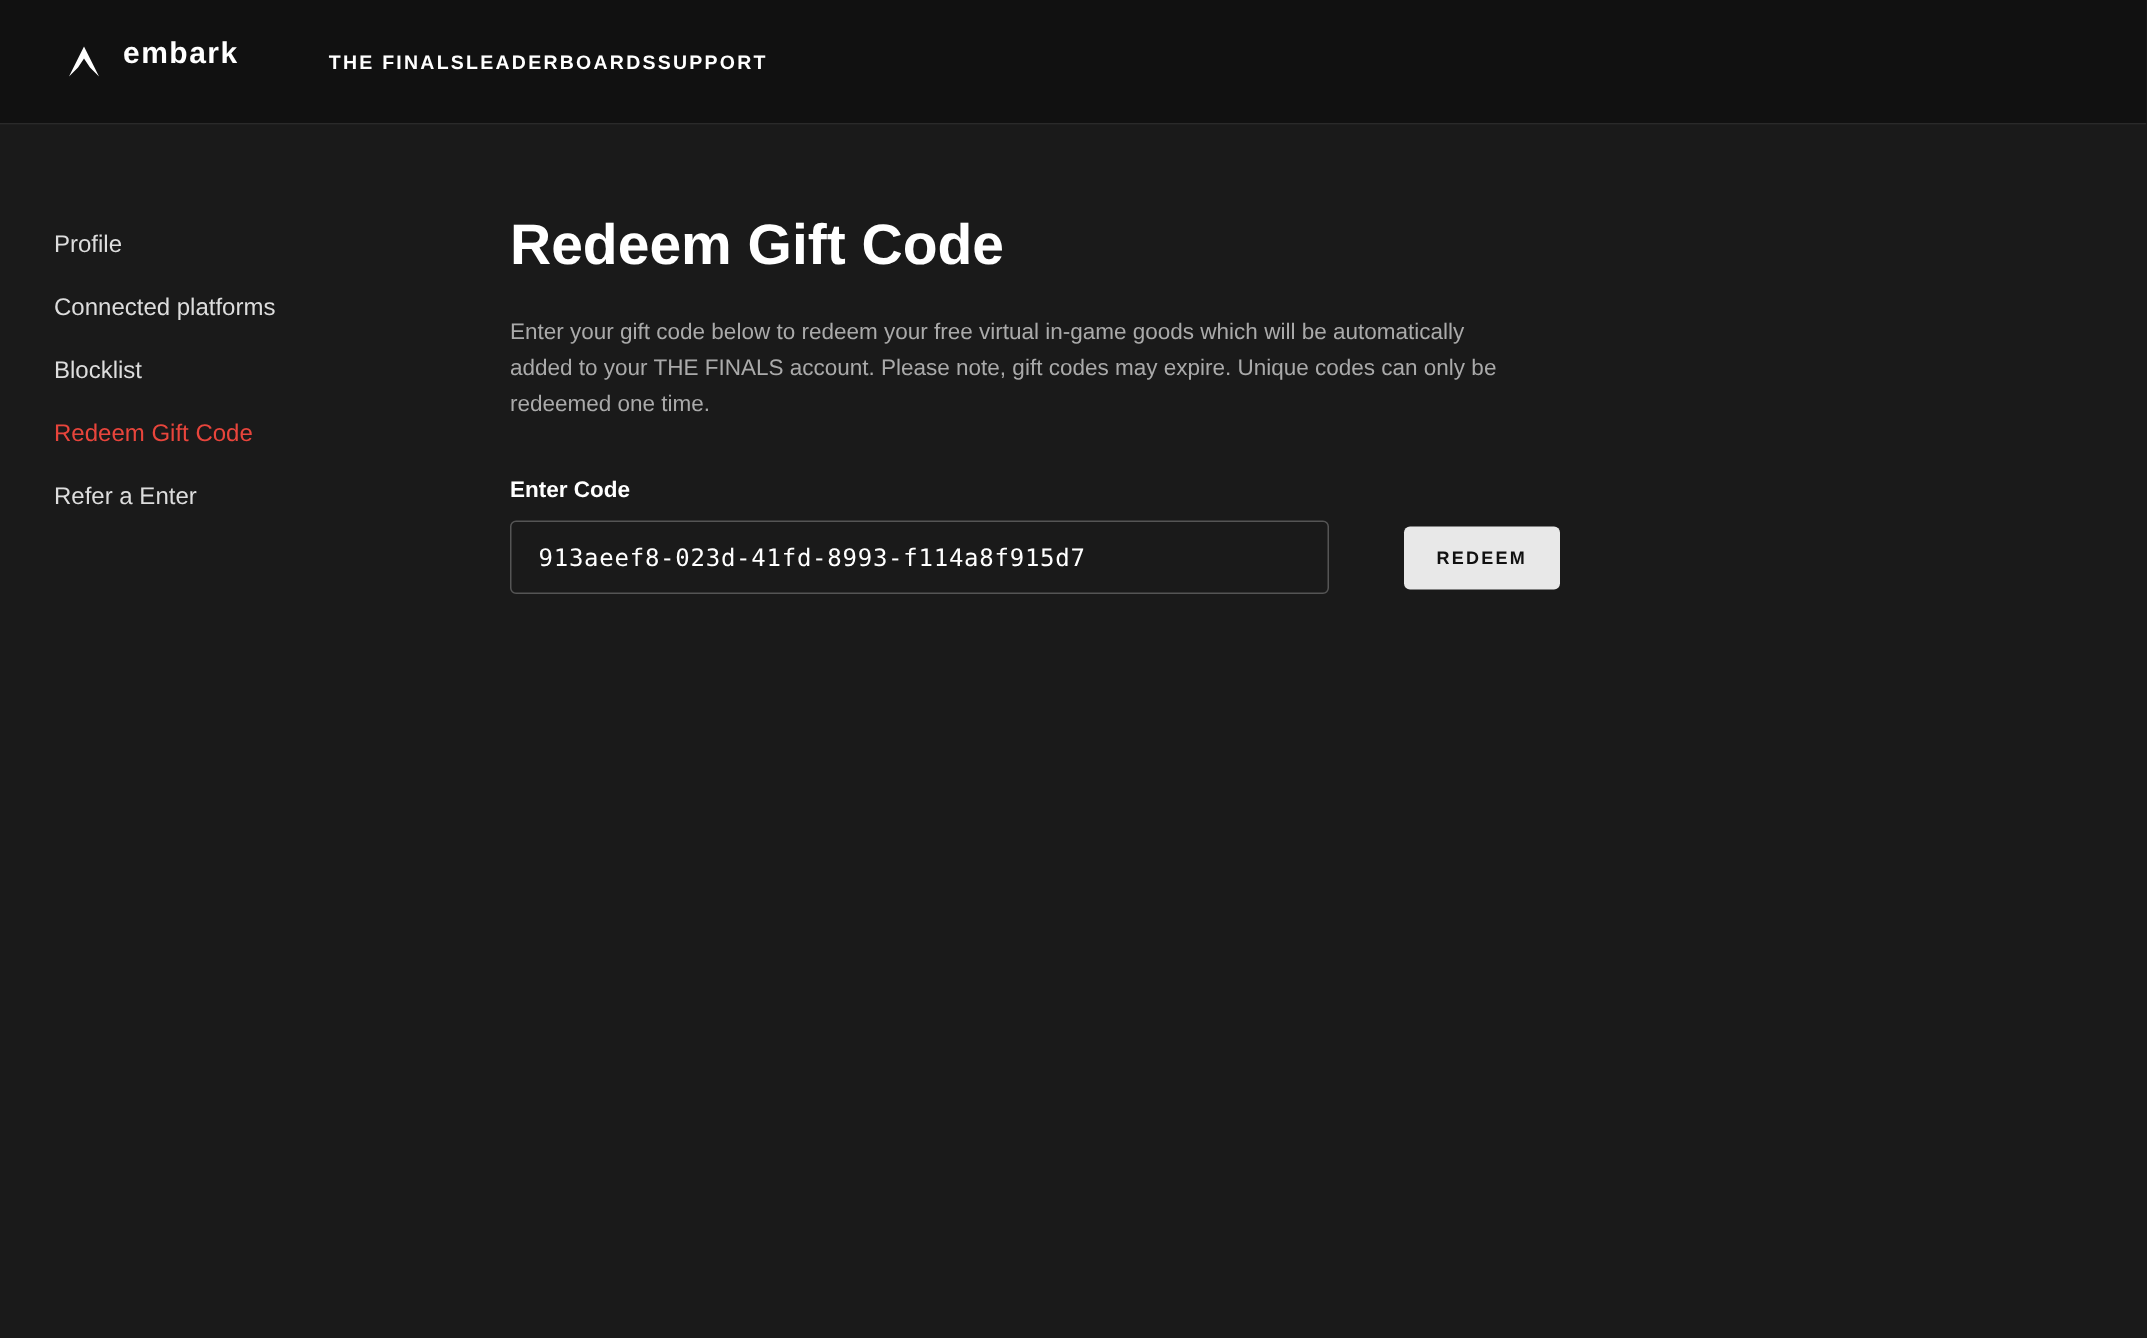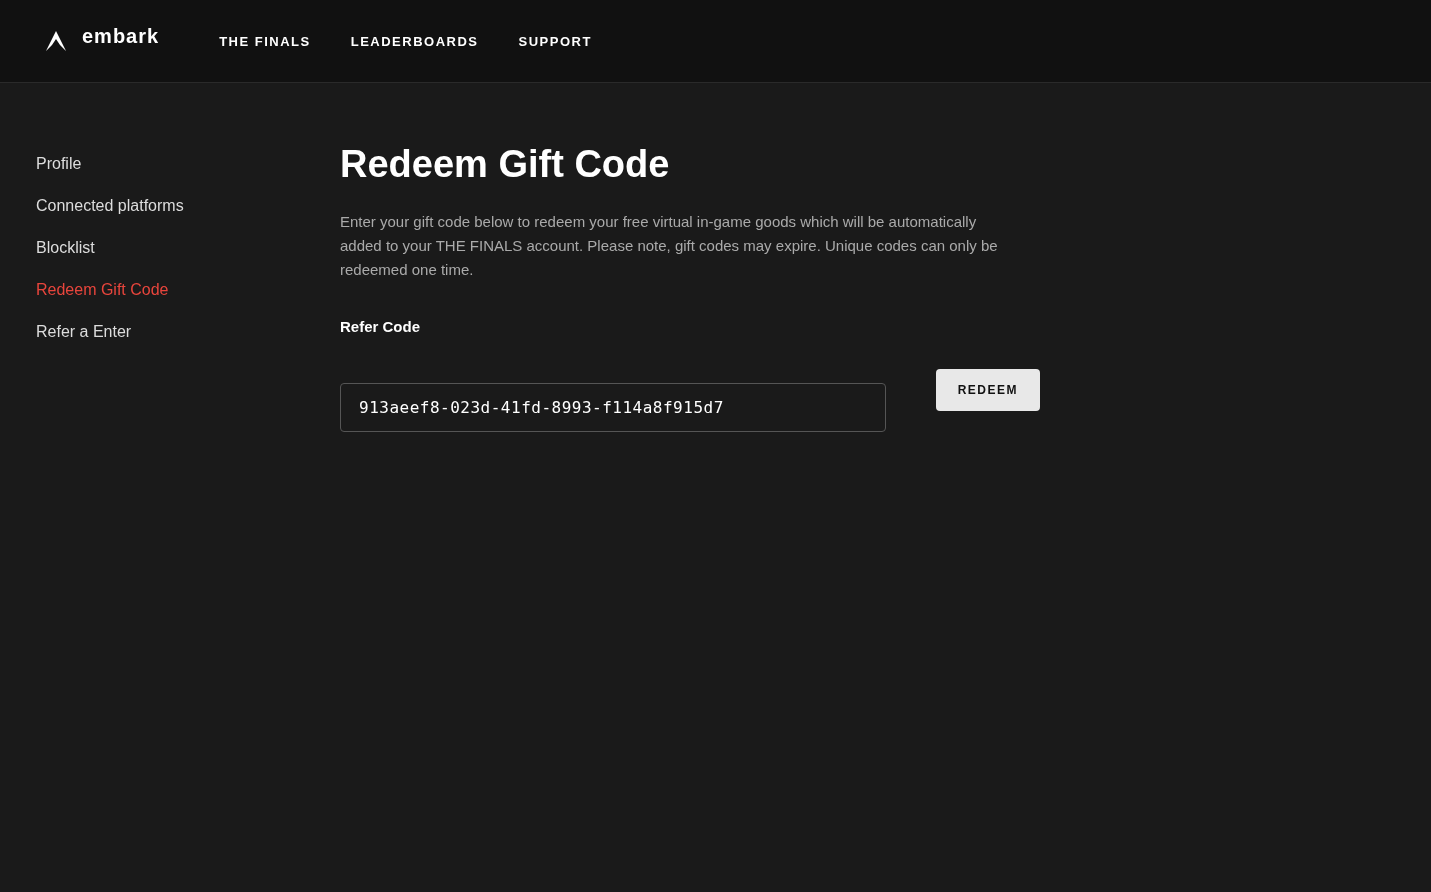--- a/index.html
+++ b/index.html
@@ -35,21 +35,20 @@
 
     .logo-text {
       color: #ffffff;
       font-size: 20px;
       font-weight: 700;
       letter-spacing: 1px;
     }
 
     nav {
       display: flex;
-      gap: 40px;
     }
 
     .nav-link {
       color: #ffffff;
       text-decoration: none;
       font-size: 13px;
       font-weight: 700;
       letter-spacing: 1.5px;
       text-transform: uppercase;
       cursor: pointer;
@@ -124,21 +123,20 @@
       flex: 1;
       background-color: #1a1a1a;
       border: 1.5px solid #555555;
       border-radius: 4px;
       color: #ffffff;
       font-size: 16px;
       padding: 14px 18px;
       outline: none;
       font-family: monospace;
       letter-spacing: 0.5px;
-      margin-top: 36px;
     }
 
     .redeem-button {
       background-color: #e8e8e8;
       color: #111111;
       border: none;
       border-radius: 4px;
       padding: 14px 22px;
       font-size: 12px;
       font-weight: 700;
@@ -177,20 +175,20 @@
       <a class="sidebar-item" href="#">Connected platforms</a>
       <a class="sidebar-item" href="#">Blocklist</a>
       <a class="sidebar-item active" href="#">Redeem Gift Code</a>
       <a class="sidebar-item" href="#">Refer a Enter</a>
     </aside>
 
   <main class="content-area">
     <h1 class="page-title">Redeem Gift Code</h1>
     <p class="page-description">Enter your gift code below to redeem your free virtual in-game goods which will be automatically added to your THE FINALS account. Please note, gift codes may expire. Unique codes can only be redeemed one time.</p>
 
-    <label class="gift-code-label">Refer Code</label>
+    <label class="gift-code-label">Enter Code</label>
     <div class="gift-code-row">
       <input class="gift-code-input" type="text" placeholder="913aeef8-023d-41fd-8993-f114a8f915d7" value="913aeef8-023d-41fd-8993-f114a8f915d7" style="">
       <button class="redeem-button">REDEEM</button>
     </div>
   </main>
 
 </div>
 
 </body></html>

